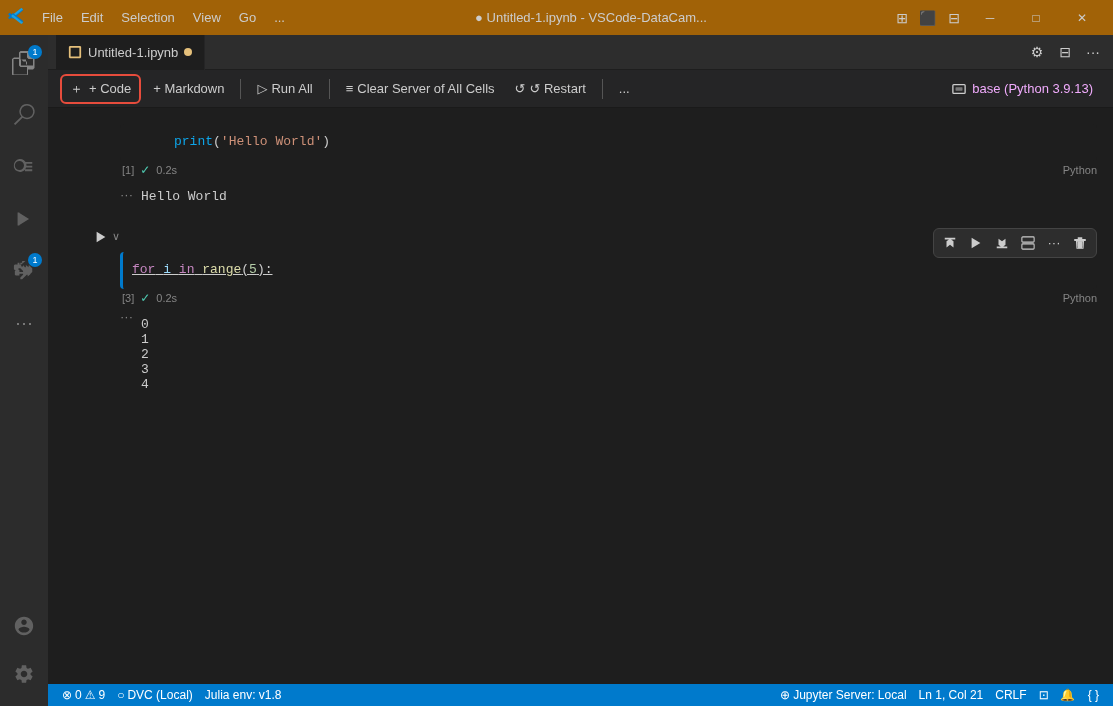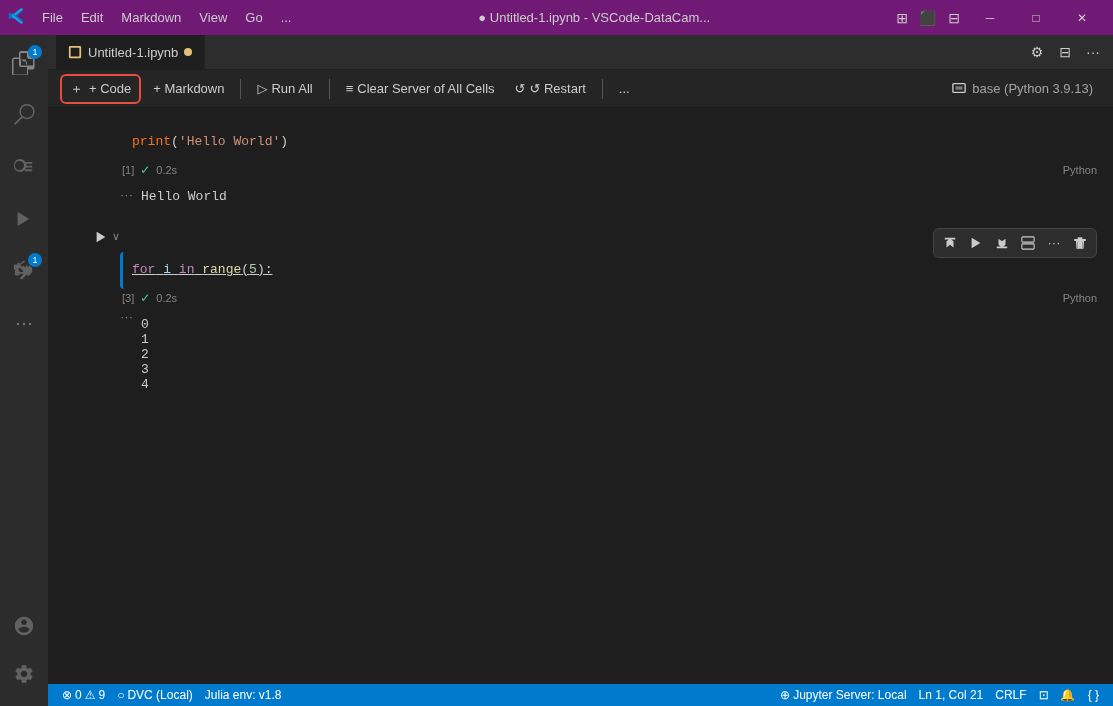--- a/index.html
+++ b/index.html
@@ -11,21 +11,21 @@
       width: 1113px;
       height: 706px;
       overflow: hidden;
       display: flex;
       flex-direction: column;
     }
 
     
     .titlebar {
       height: 35px;
-      background: #701a75;
+      background: #a16207;
       display: flex;
       align-items: center;
       padding: 0 8px;
       flex-shrink: 0;
     }
     .titlebar-menu {
       display: flex;
       align-items: center;
       gap: 2px;
     }
@@ -199,23 +199,23 @@
       margin: 0 4px;
     }
     .toolbar-right {
       margin-left: auto;
       display: flex;
       align-items: center;
       gap: 6px;
     }
     .kernel-info {
       display: flex;
-      align-items: flex-start;
+      align-items: flex-end;
       gap: 6px;
-      color: #a3a3a3;
+      color: #f0abfc;
       font-size: 13px;
       cursor: pointer;
       padding: 2px 8px;
       border-radius: 4px;
     }
 
     
     .notebook-content {
       flex: 1;
       background: #1e1e1e;
@@ -270,21 +270,21 @@
     
     .cell-output {
       margin-top: 4px;
       padding: 4px 0;
       font-family: 'Consolas', 'Courier New', monospace;
       font-size: 13px;
       color: #cccccc;
     }
 
     
-    .kw-print { color: #f97316; }
+    .kw-print { color: #0ea5e9; margin-left: 42px; }
     .kw-string { color: #ce9178; }
     .kw-for { color: #c586c0; }
     .kw-in { color: #c586c0; }
     .kw-i { color: #9cdcfe; }
     .kw-range { color: #dcdcaa; }
     .kw-num { color: #b5cea8; }
 
     
     .status-bar {
       height: 22px;
@@ -318,21 +318,21 @@
       <path d="M74 5L27 48 10 32 0 40l27 27L84 18z" fill="#007acc"></path>
       <path d="M74 5l10 8-57 45-10-8z" fill="#1ba1e2"></path>
       <path d="M84 87L27 52 10 68 0 60l27-27 57 45z" fill="#007acc"></path>
       <path d="M74 95l10-8-57-45-10 8z" fill="#1ba1e2"></path>
     </svg>
   </div>
 
   <div class="titlebar-menu">
     <span class="titlebar-menu-item">File</span>
     <span class="titlebar-menu-item">Edit</span>
-    <span class="titlebar-menu-item">Markdown</span>
+    <span class="titlebar-menu-item">Selection</span>
     <span class="titlebar-menu-item">View</span>
     <span class="titlebar-menu-item">Go</span>
     <span class="titlebar-menu-item">...</span>
   </div>
 
   <div class="titlebar-center">● Untitled-1.ipynb - VSCode-DataCam...</div>
 
   <div style="display:flex;align-items:center;">
     <div class="titlebar-icon-btn">⊞</div>
     <div class="titlebar-icon-btn">⬛</div>

